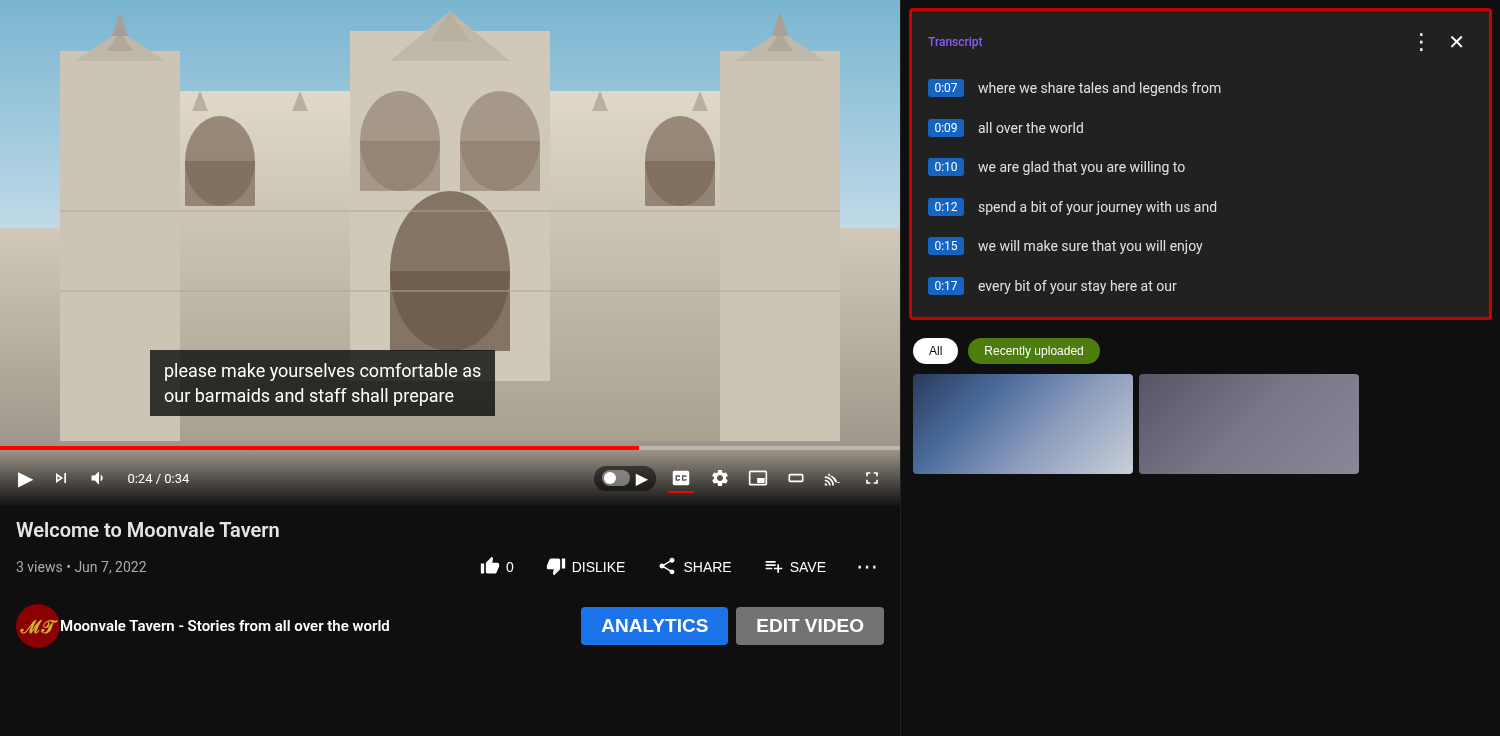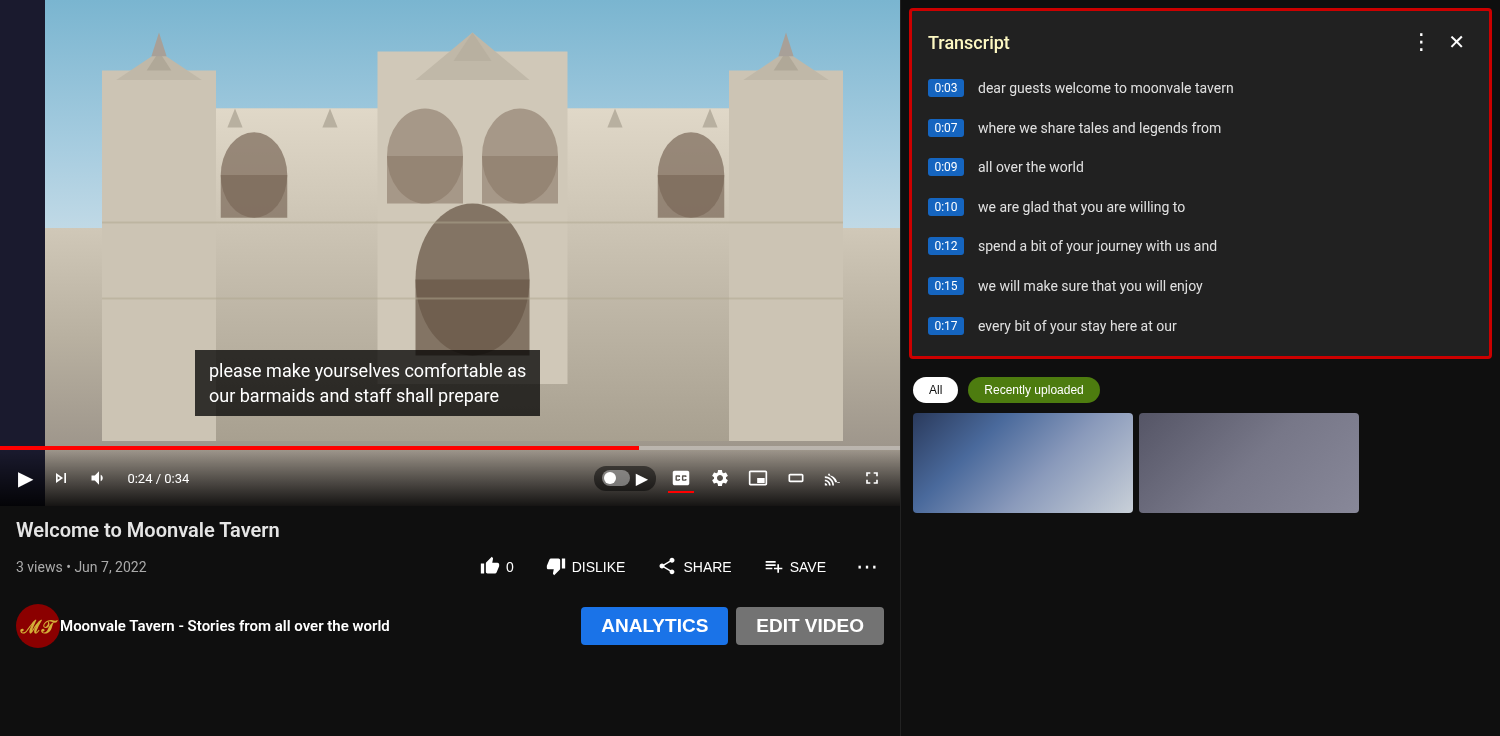--- a/index.html
+++ b/index.html
@@ -28,21 +28,20 @@
       padding: 0 0 0 0;
     }
 
     .video-player {
       position: relative;
       width: 900px;
       height: 506px;
       background: #1a1a2e;
       overflow: hidden;
       flex-shrink: 0;
-      padding-left: 45px;
     }
 
     .subtitle-box {
       position: absolute;
       bottom: 90px;
       left: 150px;
       background: rgba(0,0,0,0.75);
       color: #fff;
       padding: 8px 14px;
       font-size: 18px;
@@ -261,23 +260,23 @@
       flex-shrink: 0;
     }
 
     .transcript-header {
       display: flex;
       align-items: center;
       padding: 14px 16px 10px;
     }
 
     .transcript-title {
-      font-size: 18px;
+      font-size: 12px;
       font-weight: 500;
-      color: #fef9c3;
+      color: #8b5cf6;
       flex: 1;
     }
 
     .transcript-more-btn {
       color: #fff;
       background: none;
       border: none;
       cursor: pointer;
       font-size: 22px;
       padding: 4px 8px;
@@ -620,24 +619,20 @@
   <div class="right-panel">
 
     <div class="transcript-panel">
       <div class="transcript-header">
         <span class="transcript-title">Transcript</span>
         <button class="transcript-more-btn">⋮</button>
         <button class="transcript-close-btn">✕</button>
       </div>
       <div class="transcript-body">
 
-      <div class="transcript-line">
-            <span class="transcript-time">0:03</span>
-            <span class="transcript-text">dear guests welcome to moonvale tavern</span>
-          </div>
           <div class="transcript-line">
             <span class="transcript-time">0:07</span>
             <span class="transcript-text">where we share tales and legends from</span>
           </div>
           <div class="transcript-line">
             <span class="transcript-time">0:09</span>
             <span class="transcript-text">all over the world</span>
           </div>
           <div class="transcript-line">
             <span class="transcript-time">0:10</span>

